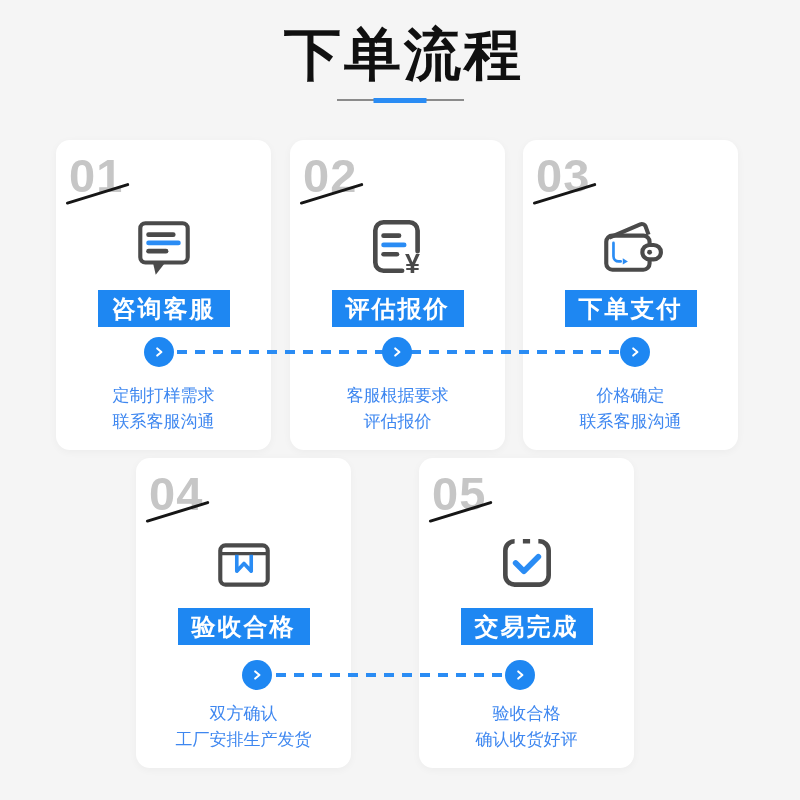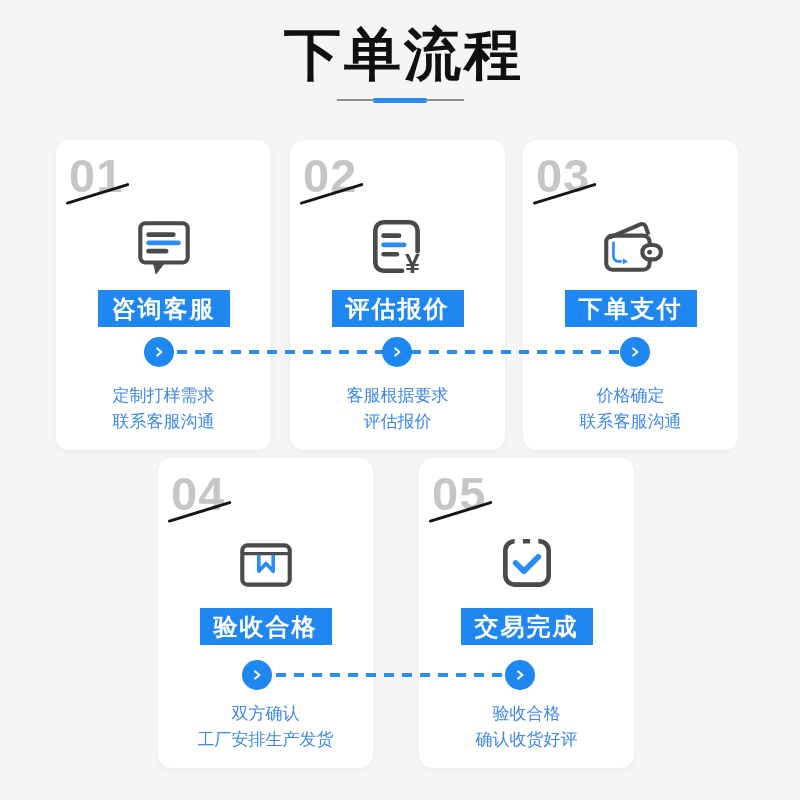--- a/index.html
+++ b/index.html
@@ -32,21 +32,21 @@
     position:absolute;
     width:215px;height:310px;
     background:#ffffff;
     border-radius:14px;
     box-shadow:0 2px 8px rgba(0,0,0,0.04);
     z-index:1;
   }
   .card-1{left:56px;top:140px;}
   .card-2{left:290px;top:140px;}
   .card-3{left:523px;top:140px;}
-  .card-4{left:158px;top:458px;}
+  .card-4{left:136px;top:458px;}
   .card-5{left:419px;top:458px;}
 
   .step-num{
     position:absolute;left:13px;top:12px;
     font-size:47px;font-weight:800;line-height:1;
     color:#c6c6c6;letter-spacing:1px;
   }
   .num-slash{
     position:absolute;left:10px;top:62px;
     width:66px;height:3px;background:#161616;

